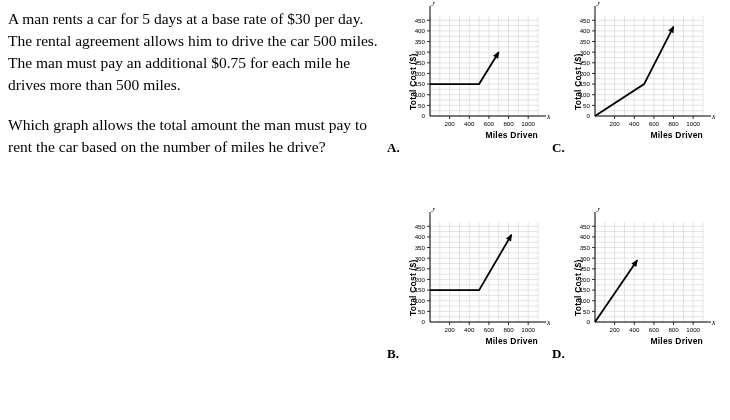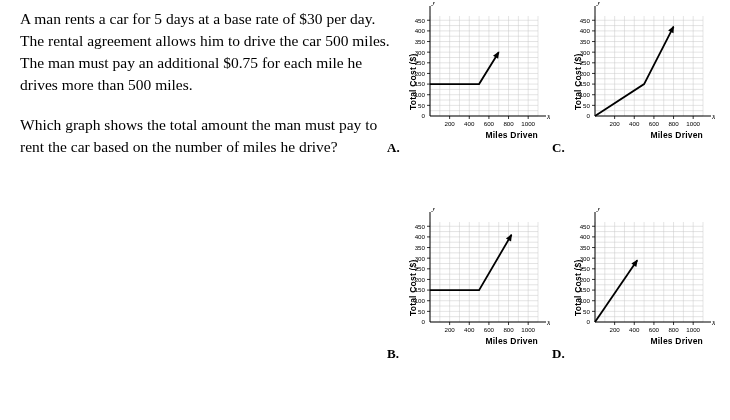--- a/index.html
+++ b/index.html
@@ -12,21 +12,21 @@
     height: 420px;
     position: relative;
     font-family: "Liberation Serif", serif;
     color: #000000;
     overflow: hidden;
   }
 
   
   #question {
     position: absolute;
-    left: 20px;
+    left: 8px;
     top: 8px;
     width: 370px;
     font-size: 15.5px;
     line-height: 1.42;
   }
   #question p {
     margin: 0;
   }
   #question p.spacer {
     height: 18px;
@@ -64,21 +64,21 @@
     transform-origin: 0 0;
     transform: rotate(-90deg);
   }
 </style>
 </head>
 <body>
 
 <div id="question">
   <p>A man rents a car for 5 days at a base rate of $30 per day. The rental agreement allows him to drive the car 500 miles. The man must pay an additional $0.75 for each mile he drives more than 500 miles.</p>
   <p class="spacer"></p>
-  <p>Which graph shows the total amount the man must pay to rent the car based on the number of miles he drive?</p>
+  <p>Which graph allows the total amount the man must pay to rent the car based on the number of miles he drive?</p>
 </div>
 
 <div id="graphs">
     <div class="graph-block" style="left: 400px; top: 2px;">
       <div class="plot-wrap">
         <svg width="150" height="140" class="plot-svg">
           <line x1="30" y1="14" x2="30" y2="114" stroke="#c9c9c9" stroke-width="0.5"></line>
           <line x1="39.81818181818182" y1="14" x2="39.81818181818182" y2="114" stroke="#c9c9c9" stroke-width="0.5"></line>
           <line x1="49.63636363636364" y1="14" x2="49.63636363636364" y2="114" stroke="#c9c9c9" stroke-width="0.5"></line>
           <line x1="59.45454545454545" y1="14" x2="59.45454545454545" y2="114" stroke="#c9c9c9" stroke-width="0.5"></line>

